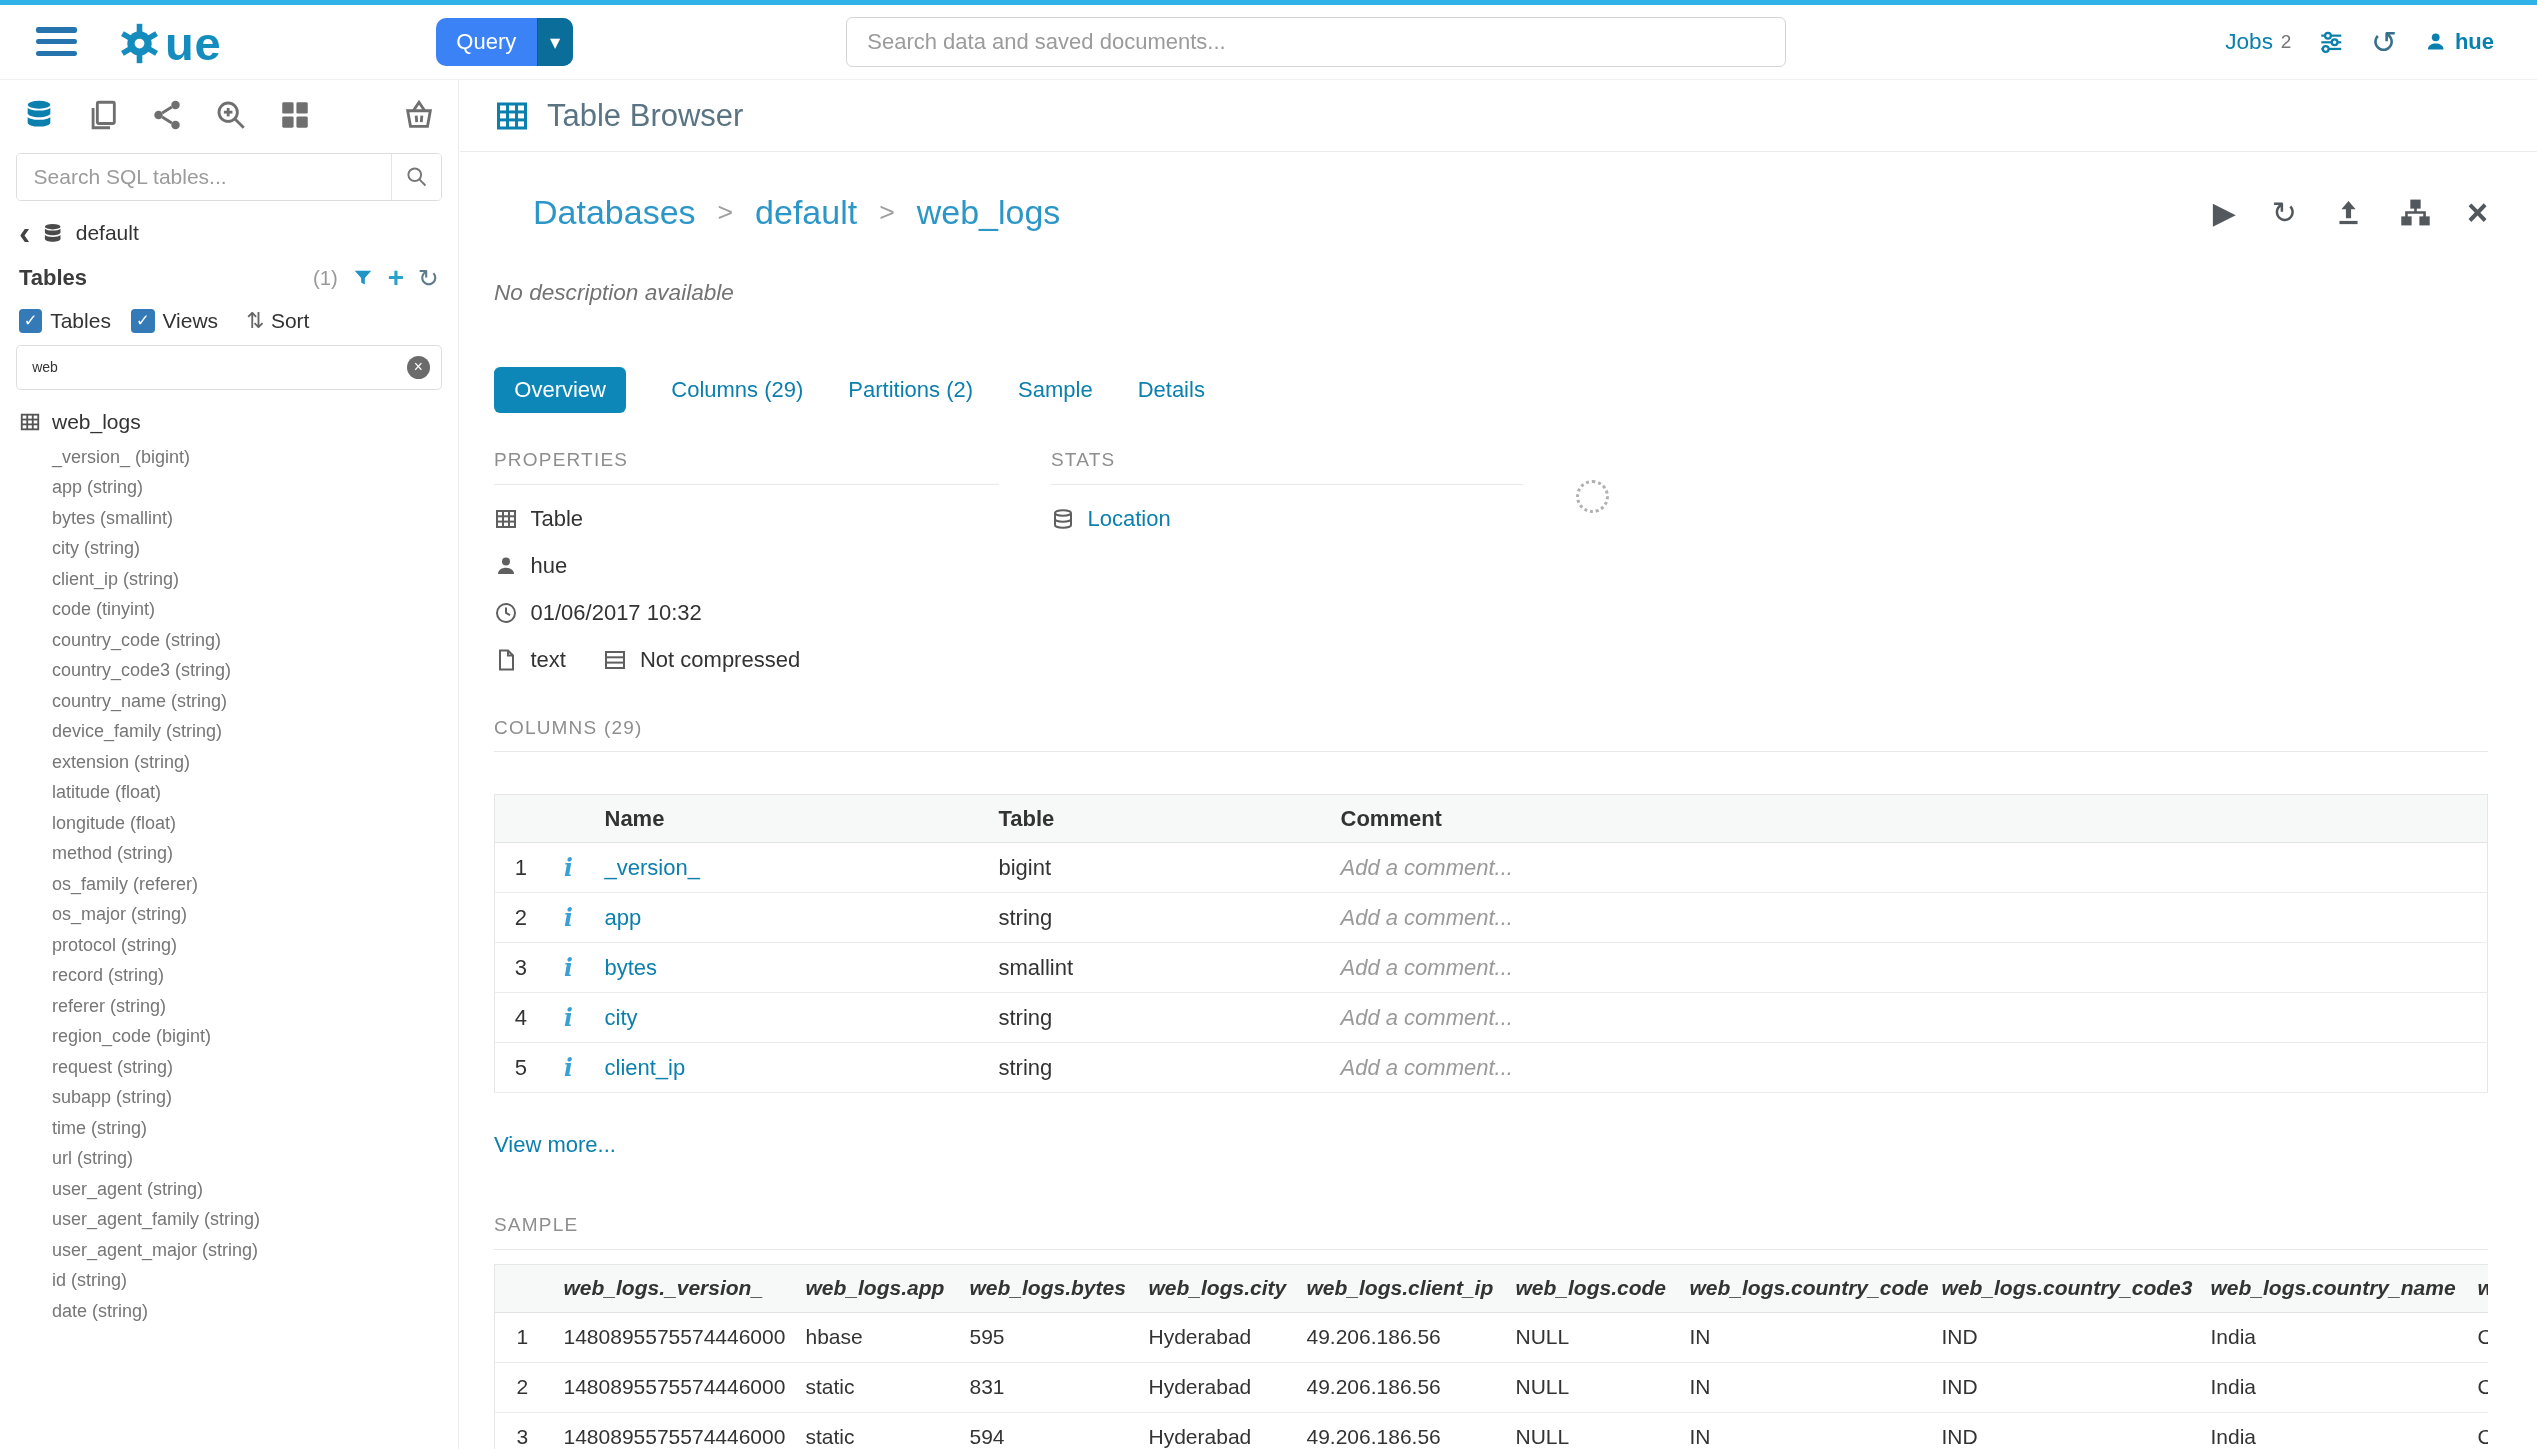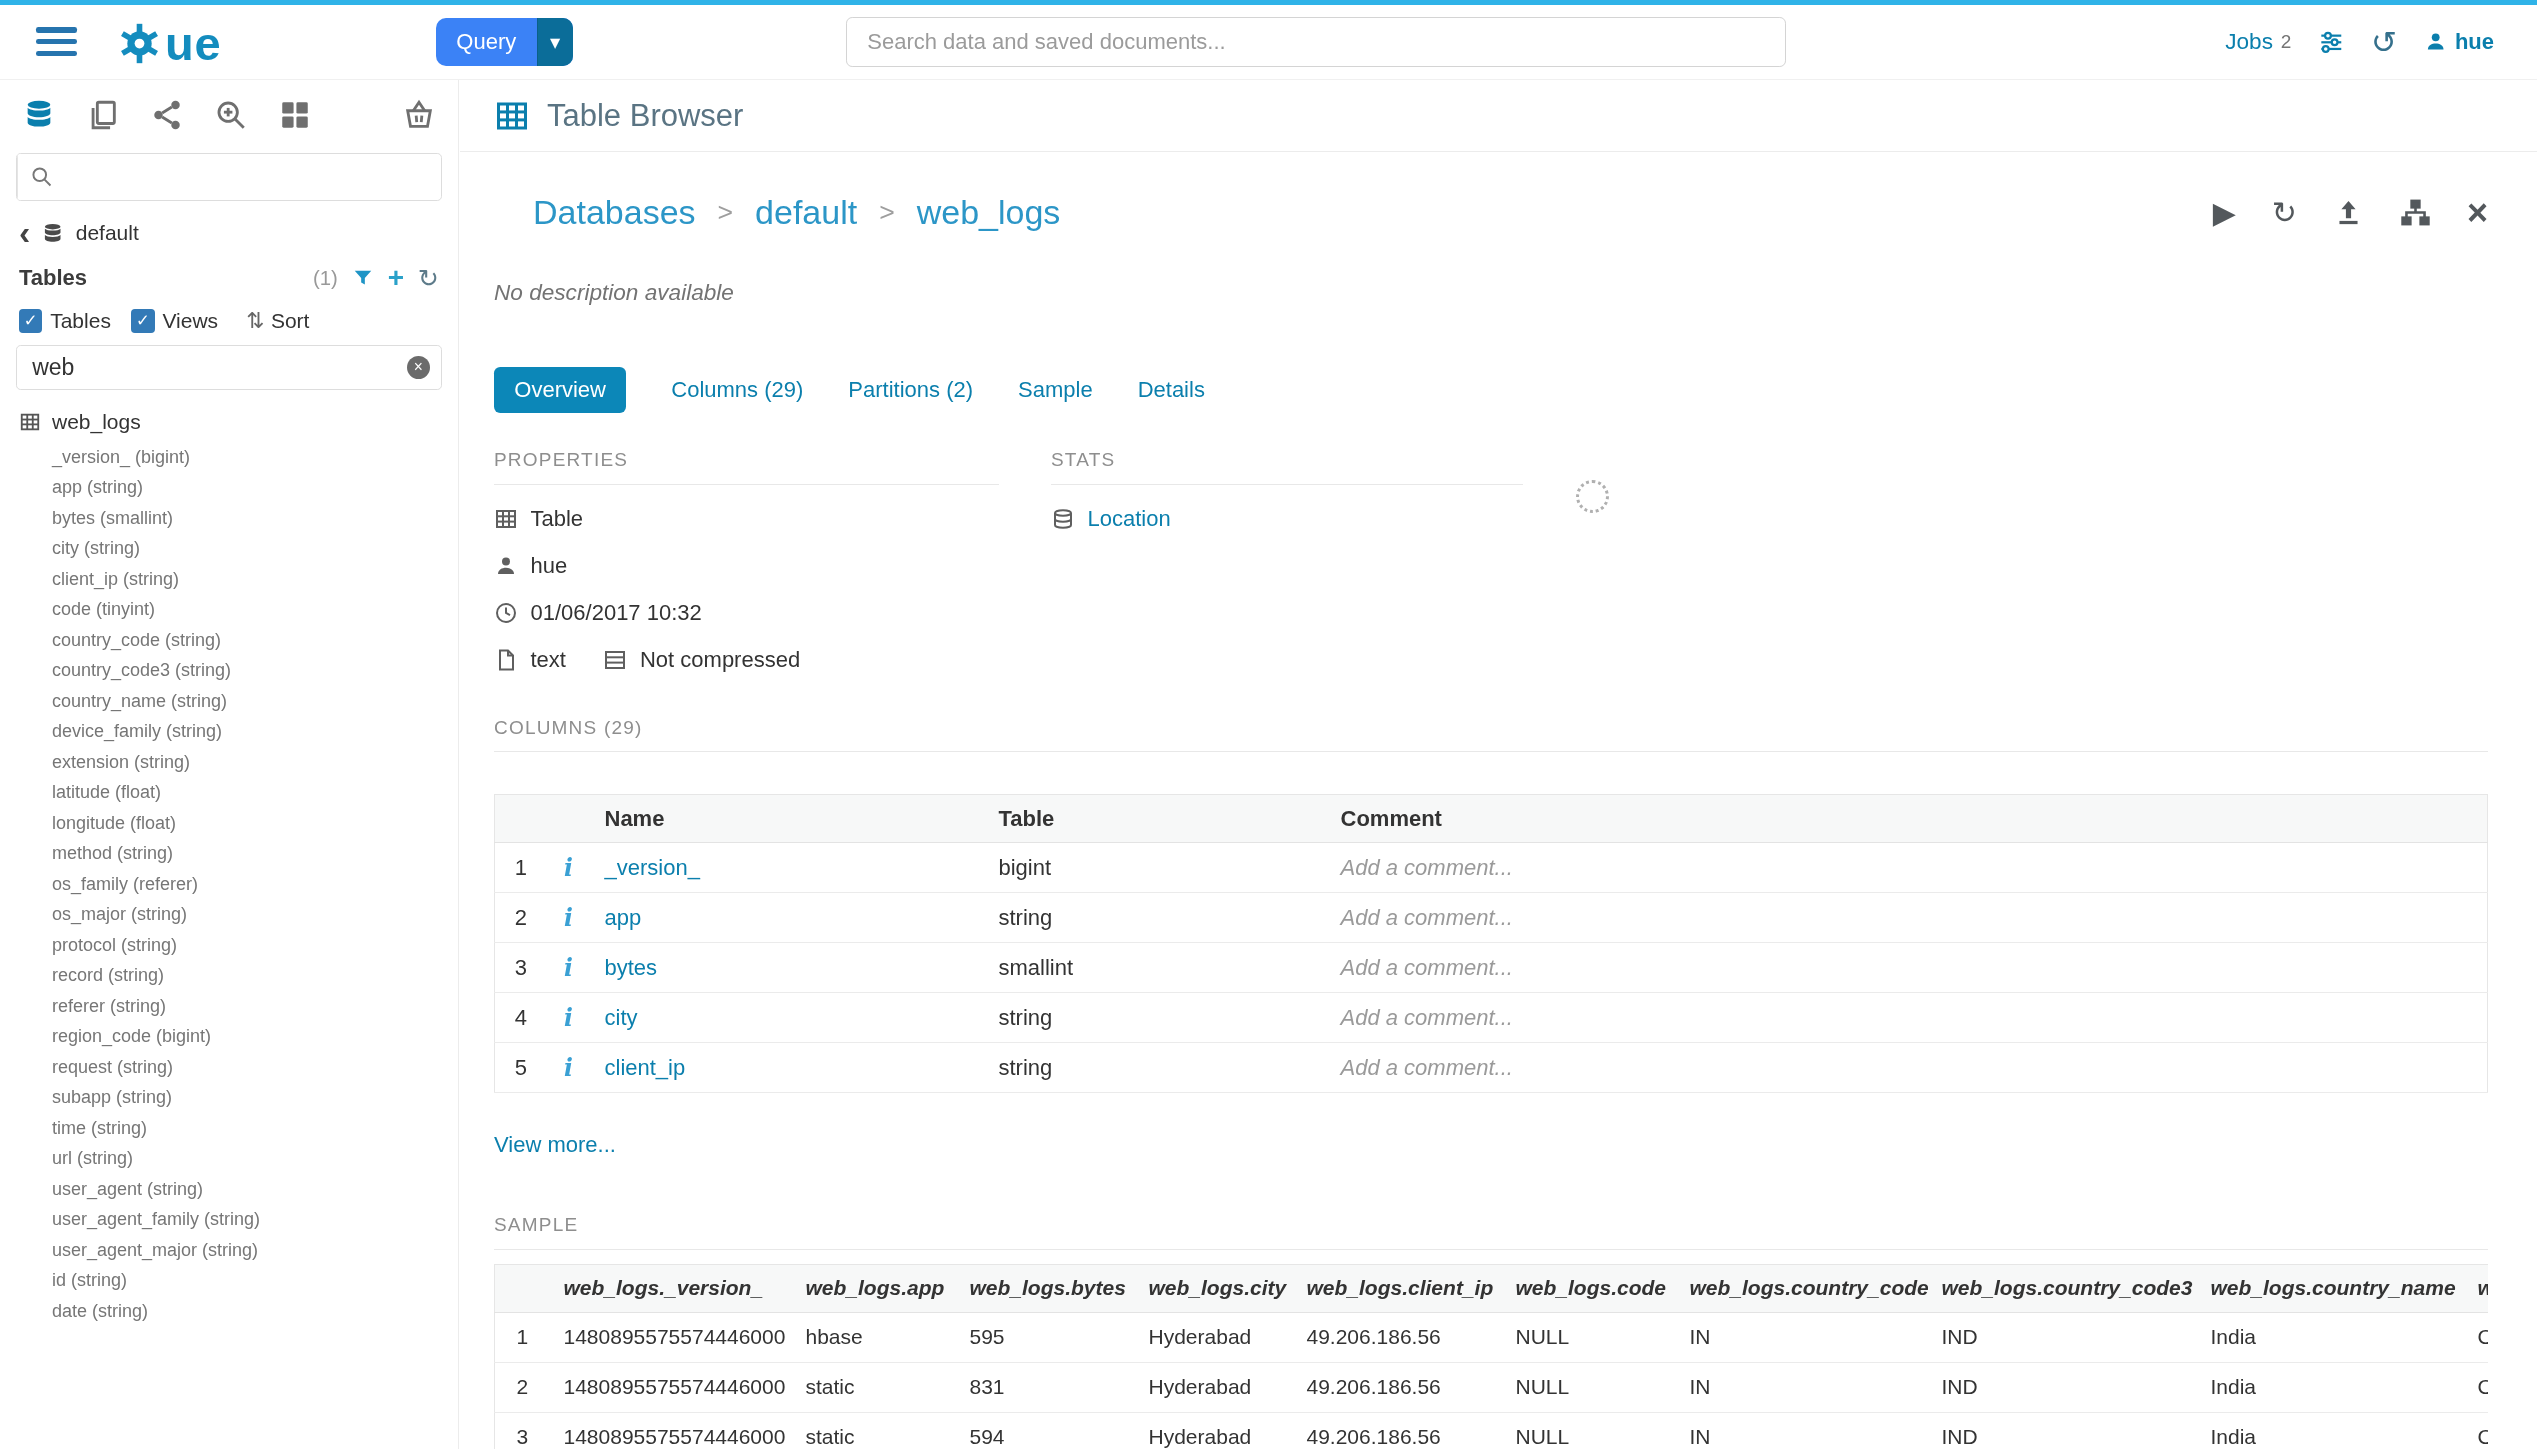--- a/index.html
+++ b/index.html
@@ -63,21 +63,21 @@
   .side-tables-header .plus { color: #2aa1c9; font-size: 28px; font-weight: bold; line-height: 1; cursor: pointer; }
   .side-tables-header .refresh { color: #5d7b8a; font-size: 25px; line-height: 1; cursor: pointer; }
   .side-filters { display: flex; align-items: center; gap: 9.4px; padding: 11px 19px 7.8px; font-size: 21px; color: #333; }
   .cb { display: flex; align-items: center; gap: 7.8px; margin-right: 11px; cursor: pointer; }
   .cb-box { width: 23.4px; height: 23.4px; background: #337ab7; border-radius: 3.9px; color: #fff; font-size: 16.4px;
     display: flex; align-items: center; justify-content: center; }
   .sort { display: flex; align-items: center; gap: 6.2px; margin-left: 7.8px; cursor: pointer; }
   .sort .sort-glyph { color: #666; font-size: 22px; }
   .side-filter-input { margin: 3.1px 15.6px 0; position: relative; }
   .side-filter-input input { width: 100%; height: 45px; border: 0.8px solid #ddd; border-radius: 4.7px;
-    padding: 0 50px 0 15.6px; font-size: 23px; color: #333; }
+    padding: 0 50px 0 15.6px; font-size: 14px; color: #333; }
   .clear-circle { position: absolute; right: 12.5px; top: 11px; width: 23.4px; height: 23.4px; border-radius: 50%;
     background: #6b6b6b; color: #fff; font-size: 15.6px; display: flex; align-items: center; justify-content: center; cursor: pointer; }
   .side-table-item { display: flex; align-items: center; gap: 11px; padding: 20.3px 19px 4.7px; font-size: 21px; color: #333; cursor: pointer; }
   .side-table-item svg { width: 22px; height: 22px; color: #555; }
   .side-columns { list-style: none; padding: 3.1px 0 0 52px; }
   .side-col { font-size: 18px; color: #767676; line-height: 30.5px; cursor: pointer; white-space: nowrap; }
 
   
   .main { position: absolute; top: 80px; bottom: 0; left: 460px; right: 0; overflow: hidden; background: #fff; }
   .main-header { height: 72px; border-bottom: 0.8px solid #ececec; display: flex; align-items: center; gap: 17px; padding: 0 34px; }
@@ -230,20 +230,21 @@
       <span class="spacer"></span>
       <svg viewBox="0 0 24 24" fill="none" stroke="currentColor" stroke-width="2">
         <path d="M4 9h16l-2 11H6z"></path>
           <path d="M8 9l4-6 4 6"></path>
         <line x1="10" y1="12.5" x2="10.4" y2="17"></line>
           <line x1="14" y1="12.5" x2="13.6" y2="17"></line>
       </svg>
     </div>
 
     <div class="side-search">
+      <input placeholder="Search SQL tables..." style="">
       <button class="search-btn">
         <svg viewBox="0 0 24 24" fill="none" stroke="currentColor" stroke-width="2">
           <circle cx="10" cy="10" r="6.5"></circle>
             <line x1="15" y1="15" x2="21" y2="21"></line>
         </svg>
       </button>
     </div>
 
     <div class="side-context">
       <span class="chev">‹</span>

